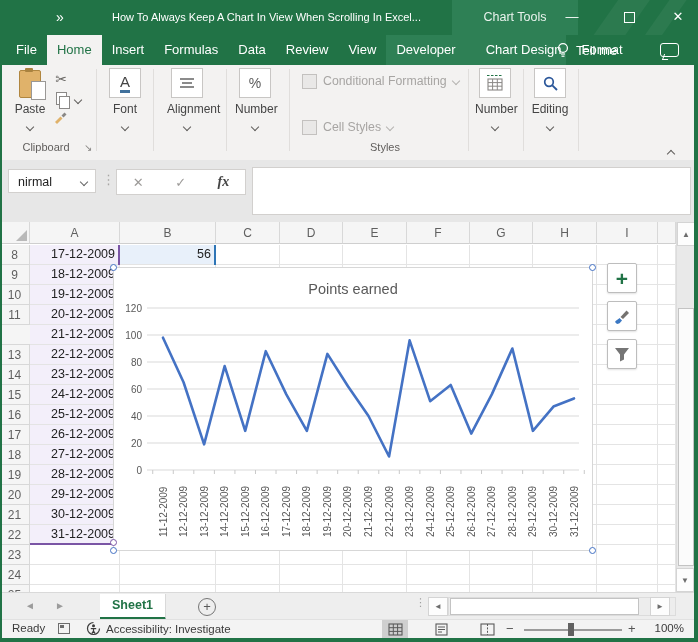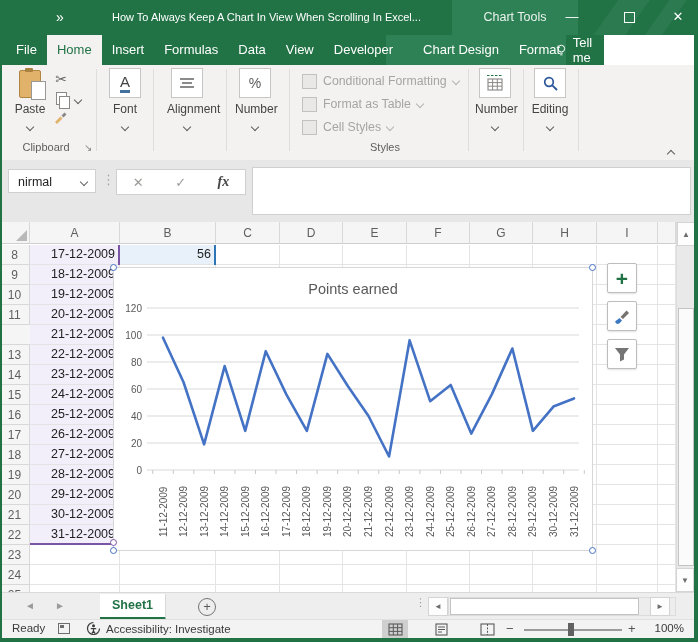--- a/index.html
+++ b/index.html
@@ -11,21 +11,21 @@
   #ctx-title-bg{left:452px;top:0;width:126px;height:35px;background:#2e8055}
   #ctx-tab-bg{left:386px;top:0;width:180px;height:30px;background:#2e8055}
   .stripe{background:rgba(255,255,255,.05);transform:rotate(35deg)}
   #qa-icon{left:56px;top:8px;font-size:14px;line-height:18px}
   #win-title{left:112px;top:0;height:35px;line-height:35px;font-size:11px;white-space:nowrap}
   #ctx-label{left:452px;top:0;width:126px;height:35px;line-height:35px;text-align:center;font-size:12.5px;color:#eaf3ee}
   .winbtn{top:0;width:40px;height:33px;text-align:center;line-height:33px;font-size:13px;cursor:default}
   #btn-min{left:552px}#btn-max{left:610px}#btn-close{left:658px}
   #max-box{left:624px;top:12px;width:9px;height:9px;border:1.5px solid #fff}
   
-  #tabrow{left:0;top:35px;width:604px;height:30px;background:#217346}
+  #tabrow{left:0;top:35px;width:698px;height:30px;background:#217346}
   #tabs{left:6px;top:0;height:30px;display:flex}
   .tab{height:30px;line-height:30px;padding:0 10px;font-size:13px;color:#fff;white-space:nowrap;cursor:default}
   .tab.active{background:#f3f2f1;color:#217346}
   .tab.gap{margin-left:10px}
   #tellme{left:556px;top:0;height:30px;display:flex;align-items:center;color:#fff;font-size:13px;gap:6px}
   #comment-icon{left:660px;top:8px;width:17px;height:12px;border:1.5px solid #fff;border-radius:3px}
   #comment-icon::after{content:"";position:absolute;left:2px;bottom:-4px;width:5px;height:5px;
     background:transparent;border-left:1.5px solid #fff;border-bottom:1.5px solid #fff;transform:skewX(-20deg)}
   
   #ribbon{left:0;top:65px;width:698px;height:95px;background:#f3f2f1;border-bottom:1px solid #d8d6d4}
@@ -136,20 +136,21 @@
 </div>
 
 <div class="abs" id="tabrow">
   <div class="abs" id="ctx-tab-bg"></div>
   <div class="abs" id="tabs">
       <div class="tab">File</div>
       <div class="tab active">Home</div>
       <div class="tab">Insert</div>
       <div class="tab">Formulas</div>
       <div class="tab">Data</div>
+      <div class="tab">Review</div>
       <div class="tab">View</div>
       <div class="tab">Developer</div>
       <div class="tab gap">Chart Design</div>
       <div class="tab">Format</div>
     </div>
   <div class="abs" id="tellme">
     <svg width="14" height="17" viewBox="0 0 14 17">
       <circle cx="7" cy="6" r="4.4" fill="none" stroke="#fff" stroke-width="1.3"></circle>
       <line x1="5" y1="12" x2="9" y2="12" stroke="#fff" stroke-width="1.2"></line>
       <line x1="5.5" y1="14.2" x2="8.5" y2="14.2" stroke="#fff" stroke-width="1.2"></line>
@@ -210,25 +211,20 @@
       <span style="font-size:14px;color:#595959">%</span>
     </div>
     <div class="lbl">Number</div>
     <span class="chev"></span>
   </div>
   <div class="abs gsep" style="left:289px"></div>
 
   <div class="styrow" style="top:8px">
     <span class="styicon"></span>
     <span>Conditional Formatting</span>
-    <span class="chev"></span>
-  </div>
-  <div class="styrow" style="top:31px">
-    <span class="styicon"></span>
-    <span>Format as Table</span>
     <span class="chev"></span>
   </div>
   <div class="styrow" style="top:54px">
     <span class="styicon"></span>
     <span>Cell Styles</span>
     <span class="chev"></span>
   </div>
   <div class="abs glabel" style="left:330px;width:110px">Styles</div>
   <div class="abs gsep" style="left:468px"></div>
 

